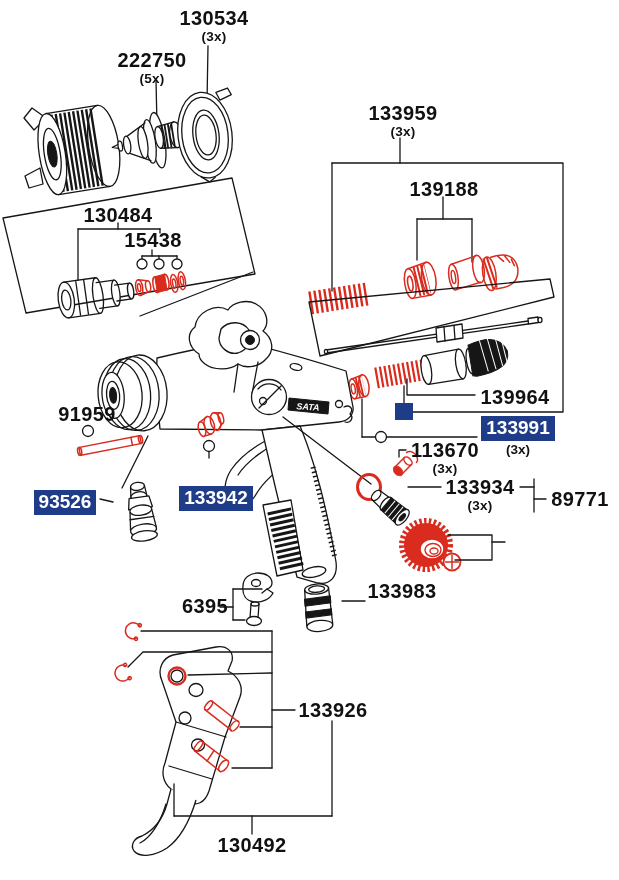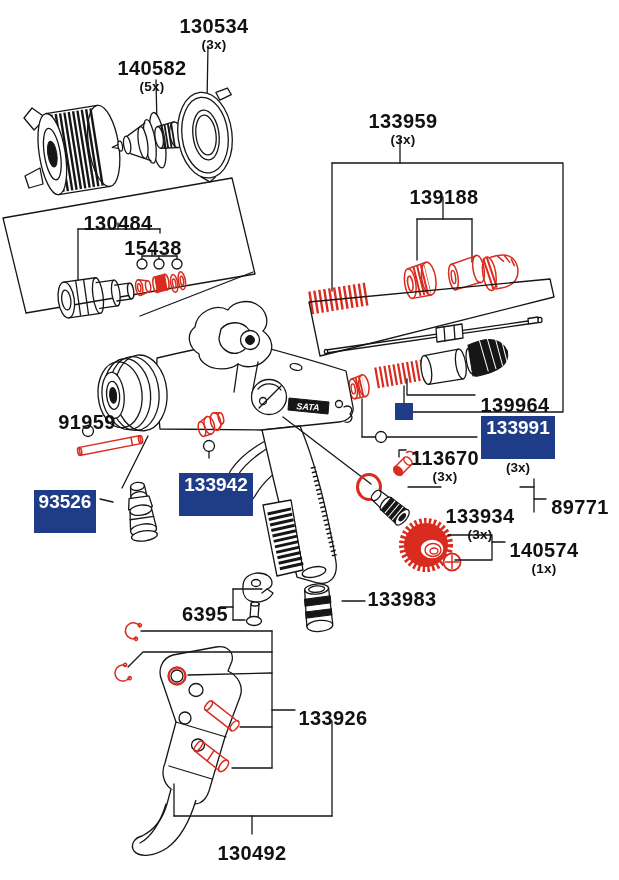--- a/index.html
+++ b/index.html
@@ -1,24 +1,24 @@
 <!DOCTYPE html>
 <html><head>
 <meta charset="utf-8">
 <style>
   html,body{margin:0;padding:0;background:#fff;}
   .stage{position:relative;width:619px;height:880px;background:#fff;overflow:hidden;
          font-family:"Liberation Sans",sans-serif;}
   .stage svg{position:absolute;left:0;top:0;}
   .lbl{position:absolute;font:bold 20px "Liberation Sans",sans-serif;color:#111;
-       letter-spacing:.4px;text-align:center;line-height:1;white-space:nowrap;margin-top:8px;}
+       letter-spacing:.4px;text-align:center;line-height:1;white-space:nowrap;}
   .lbl .qty{display:block;font-size:13.5px;letter-spacing:.2px;margin-top:2px;}
   .lblb{position:absolute;text-align:center;line-height:1;white-space:nowrap;
         font:bold 19px "Liberation Sans",sans-serif;}
-  .lblb .tag{display:inline-block;background:#1e3c87;color:#fff;padding:1px 5px 20px;}
+  .lblb .tag{display:inline-block;background:#1e3c87;color:#fff;padding:1px 5px 2px;}
   .lblb .qty{display:block;color:#111;font-size:13.5px;font-weight:bold;margin-top:1px;}
   .k{stroke:#161616;fill:none;stroke-width:1.3;stroke-linecap:round;stroke-linejoin:round;}
   .kf{stroke:#161616;fill:#fff;stroke-width:1.3;stroke-linejoin:round;}
   .df{stroke:#161616;fill:#161616;stroke-width:1;}
   .r{stroke:#d92b1e;fill:none;stroke-width:1.5;stroke-linecap:round;}
   .rf{stroke:#d92b1e;fill:#d92b1e;}
   .wl{stroke:#fff;stroke-width:1;fill:none;}
 </style>
 </head>
 <body>
@@ -429,21 +429,21 @@
     <line class="k" x1="174" y1="816" x2="174" y2="784"></line>
     <line class="k" x1="252" y1="816" x2="252" y2="834"></line>
   </g>
 </svg>
 
 <div class="lbl" style="left:175px;top:8px;width:78px">
   <span>130534</span>
   <span class="qty">(3x)</span>
 </div>
 <div class="lbl" style="left:113px;top:50px;width:78px">
-  <span>140582</span>
+  <span>222750</span>
   <span class="qty">(5x)</span>
 </div>
 <div class="lbl" style="left:78px;top:205px;width:80px">
   <span>130484</span>
 </div>
 <div class="lbl" style="left:119px;top:230px;width:68px">
   <span>15438</span>
 </div>
 <div class="lbl" style="left:363px;top:103px;width:80px">
   <span>133959</span>
@@ -455,41 +455,37 @@
 <div class="lbl" style="left:475px;top:387px;width:80px">
   <span>139964</span>
 </div>
 <div class="lblb" style="left:479px;top:416px;width:78px">
   <span class="tag">133991</span>
   <span class="qty">(3x)</span>
 </div>
 <div class="lbl" style="left:54px;top:404px;width:66px">
   <span>91959</span>
 </div>
-<div class="lblb" style="left:177px;top:473px;width:78px">
+<div class="lblb" style="left:177px;top:486px;width:78px">
   <span class="tag">133942</span>
 </div>
 <div class="lblb" style="left:31px;top:490px;width:68px">
   <span class="tag">93526</span>
 </div>
 <div class="lbl" style="left:406px;top:440px;width:78px">
   <span>113670</span>
   <span class="qty">(3x)</span>
 </div>
-<div class="lbl" style="left:440px;top:498px;width:80px">
+<div class="lbl" style="left:440px;top:477px;width:80px">
   <span>133934</span>
   <span class="qty">(3x)</span>
 </div>
 <div class="lbl" style="left:545px;top:489px;width:70px">
   <span>89771</span>
 </div>
-<div class="lbl" style="left:504px;top:532px;width:80px">
-  <span>140574</span>
-  <span class="qty">(1x)</span>
-</div>
 <div class="lbl" style="left:178px;top:596px;width:54px">
   <span>6395</span>
 </div>
 <div class="lbl" style="left:364px;top:581px;width:76px">
   <span>133983</span>
 </div>
 <div class="lbl" style="left:294px;top:700px;width:78px">
   <span>133926</span>
 </div>
 <div class="lbl" style="left:212px;top:835px;width:80px">

